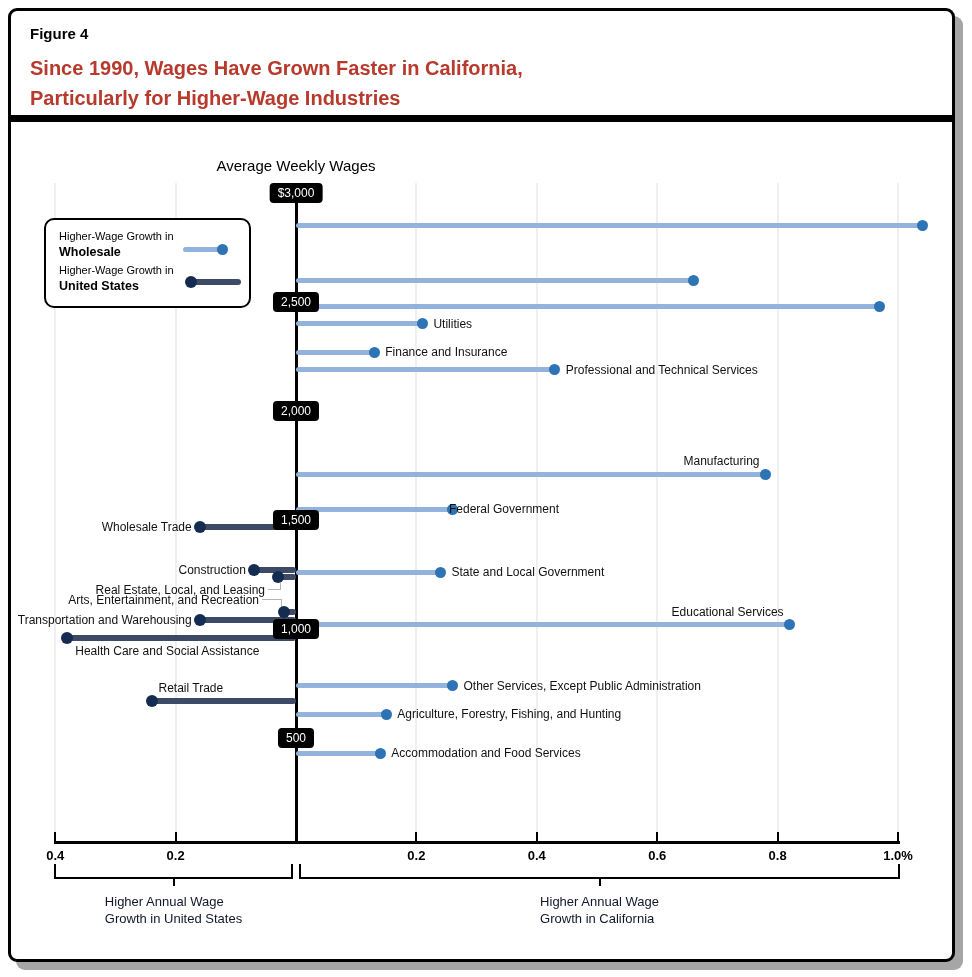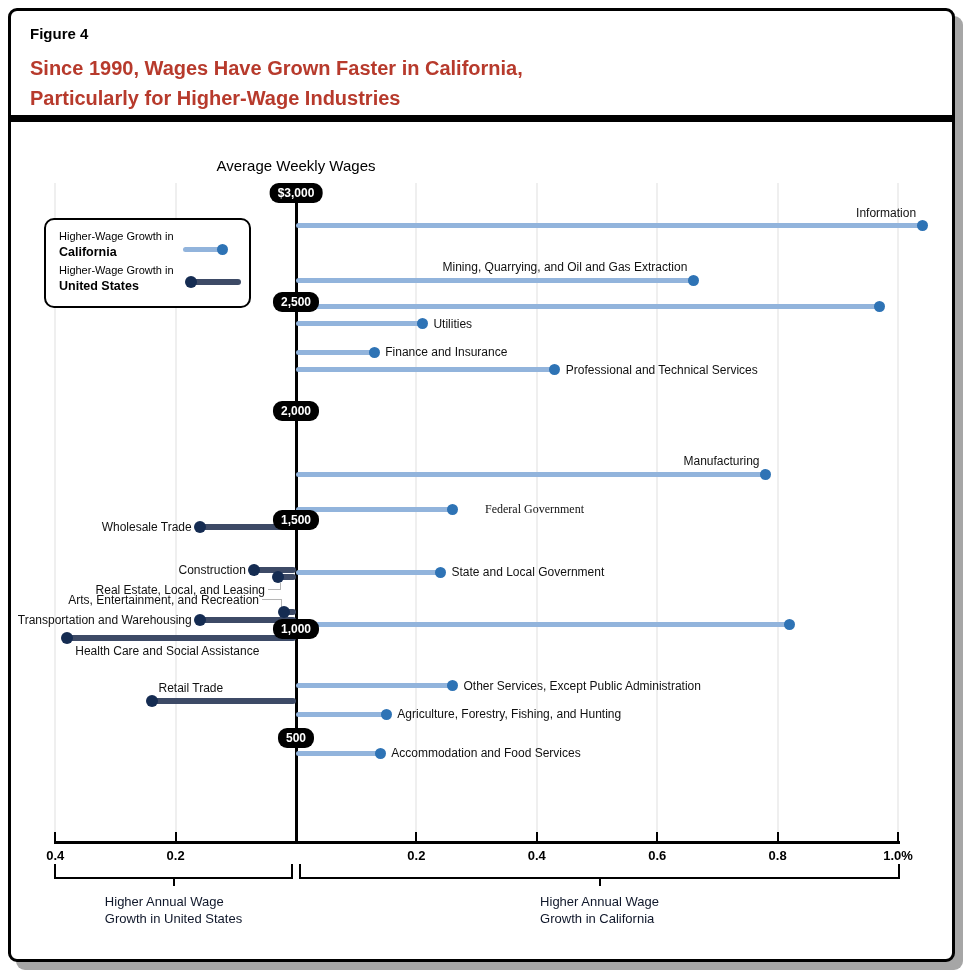--- a/index.html
+++ b/index.html
@@ -8,21 +8,21 @@
   .abs{position:absolute;}
   .fig-label{left:19px;top:14px;font-size:15px;font-weight:bold;color:#000;}
   .fig-title{left:19px;top:42px;font-size:20px;font-weight:bold;color:#B73A2C;line-height:30px;}
   .divider{left:0;top:104px;width:100%;height:7px;background:#000;}
   .axis-title{top:146px;font-size:15px;color:#000;white-space:nowrap;transform:translateX(-50%);text-align:right;}
   .gridline{width:2px;background:#EFEFEF;}
   .vaxis{width:3px;background:#000;}
   .xaxis{height:3px;background:#000;}
   .tick{width:2px;height:9px;background:#000;}
   .tick-label{top:837px;font-size:13px;font-weight:bold;color:#000;transform:translateX(-50%);white-space:nowrap;}
-  .pill{background:#000;color:#fff;font-size:12px;font-weight:bold;padding:3px 8px;border-radius:9px;
+  .pill{background:#000;color:#fff;font-size:12px;font-weight:normal;padding:3px 8px;border-radius:4px;
         transform:translate(-50%,-50%);white-space:nowrap;z-index:6;}
   .bar{border-radius:3px;z-index:3;}
   .dot{border-radius:50%;z-index:4;}
   .ind-label{font-size:12px;color:#111;white-space:nowrap;z-index:5;line-height:14px;}
   .connector{background:#B5B5B5;z-index:2;}
   .bracket{background:#000;}
   .bracket-label{top:882px;font-size:13px;line-height:17px;color:#0f172a;transform:translateX(-50%);
                  text-align:left;white-space:pre-line;}
   .legend{left:33px;top:207px;width:203px;height:86px;border:2.5px solid #000;border-radius:10px;
           background:#fff;z-index:7;}
@@ -38,21 +38,21 @@
     <div>Since 1990, Wages Have Grown Faster in California,</div>
     <div>Particularly for Higher-Wage Industries</div>
   </div>
   <div class="abs divider"></div>
 
   <div class="abs axis-title" style="left:285px;">Average Weekly Wages</div>
 
   <div class="abs legend" id="legend-box">
       <div class="abs " style="left: 13px; top: 8px;">
         <div class="abs l1" style="position: static;">Higher-Wage Growth in</div>
-        <div class="abs l2" style="position: static;">California</div>
+        <div class="abs l2" style="position: static;">Wholesale</div>
       </div>
       <div class="abs bar" style="left: 137px; top: 27px; width: 38px; height: 5px; background: rgb(146, 180, 220);"></div>
       <div class="abs dot" style="left: 171px; top: 24px; width: 11px; height: 11px; background: rgb(46, 115, 181);"></div>
       <div class="abs " style="left: 13px; top: 42px;">
         <div class="abs l1" style="position: static;">Higher-Wage Growth in</div>
         <div class="abs l2" style="position: static;">United States</div>
       </div>
       <div class="abs dot" style="left: 139px; top: 56px; width: 12px; height: 12px; background: rgb(21, 44, 82);"></div>
       <div class="abs bar" style="left: 147px; top: 59px; width: 48px; height: 6px; background: rgb(61, 74, 102);"></div>
     </div>
@@ -76,41 +76,39 @@
       <div class="abs gridline" style="left: 765.6px; top: 172px; height: 658px;"></div>
       <div class="abs tick" style="left: 765.6px; top: 821px;"></div>
       <div class="abs tick-label" style="left: 766.6px;">0.8</div>
       <div class="abs gridline" style="left: 886px; top: 172px; height: 658px;"></div>
       <div class="abs tick" style="left: 886px; top: 821px;"></div>
       <div class="abs tick-label" style="left: 887px;">1.0%</div>
       <div class="abs xaxis" style="left: 43px; top: 830px; width: 846px;"></div>
       <div class="abs vaxis" style="left: 283.5px; top: 178px; height: 652px;"></div>
       <div class="abs bar" style="left: 285px; top: 212.2px; width: 626.08px; height: 5px; background: rgb(146, 180, 220);"></div>
       <div class="abs dot" style="left: 905.58px; top: 209.2px; width: 11px; height: 11px; background: rgb(46, 115, 181);"></div>
-      <div class="abs ind-label" style="left: 475.08px; top: 194.7px; width: 430px; text-align: right;">Information</div>
       <div class="abs bar" style="left: 285px; top: 266.7px; width: 397.32px; height: 5px; background: rgb(146, 180, 220);"></div>
       <div class="abs dot" style="left: 676.82px; top: 263.7px; width: 11px; height: 11px; background: rgb(46, 115, 181);"></div>
-      <div class="abs ind-label" style="left: 246.32px; top: 249.2px; width: 430px; text-align: right;">Mining, Quarrying, and Oil and Gas Extraction</div>
       <div class="abs bar" style="left: 285px; top: 292.86px; width: 583.94px; height: 5px; background: rgb(146, 180, 220);"></div>
       <div class="abs dot" style="left: 863.44px; top: 289.86px; width: 11px; height: 11px; background: rgb(46, 115, 181);"></div>
       <div class="abs bar" style="left: 285px; top: 310.3px; width: 126.42px; height: 5px; background: rgb(146, 180, 220);"></div>
       <div class="abs dot" style="left: 405.92px; top: 307.3px; width: 11px; height: 11px; background: rgb(46, 115, 181);"></div>
       <div class="abs ind-label" style="left: 422.42px; top: 305.8px;">Utilities</div>
       <div class="abs bar" style="left: 285px; top: 338.64px; width: 78.26px; height: 5px; background: rgb(146, 180, 220);"></div>
       <div class="abs dot" style="left: 357.76px; top: 335.64px; width: 11px; height: 11px; background: rgb(46, 115, 181);"></div>
       <div class="abs ind-label" style="left: 374.26px; top: 334.14px;">Finance and Insurance</div>
       <div class="abs bar" style="left: 285px; top: 356.08px; width: 258.86px; height: 5px; background: rgb(146, 180, 220);"></div>
       <div class="abs dot" style="left: 538.36px; top: 353.08px; width: 11px; height: 11px; background: rgb(46, 115, 181);"></div>
       <div class="abs ind-label" style="left: 554.86px; top: 351.58px;">Professional and Technical Services</div>
       <div class="abs bar" style="left: 285px; top: 460.72px; width: 469.56px; height: 5px; background: rgb(146, 180, 220);"></div>
       <div class="abs dot" style="left: 749.06px; top: 457.72px; width: 11px; height: 11px; background: rgb(46, 115, 181);"></div>
       <div class="abs ind-label" style="left: 318.56px; top: 443.22px; width: 430px; text-align: right;">Manufacturing</div>
       <div class="abs bar" style="left: 285px; top: 495.6px; width: 156.52px; height: 5px; background: rgb(146, 180, 220);"></div>
       <div class="abs dot" style="left: 436.02px; top: 492.6px; width: 11px; height: 11px; background: rgb(46, 115, 181);"></div>
-      <div class="abs ind-label" style="left: 474px; top: 491.1px; font-family: Liberation Serif, serif;">Federal Government</div>
+      <div class="abs ind-label" style="left: 438px; top: 491.1px;">Federal Government</div>
       <div class="abs bar" style="left: 188.68px; top: 512.54px; width: 96.32px; height: 6px; background: rgb(61, 74, 102);"></div>
       <div class="abs dot" style="left: 182.68px; top: 509.54px; width: 12px; height: 12px; background: rgb(21, 44, 82);"></div>
       <div class="abs ind-label" style="left: -69.32px; top: 508.54px; width: 250px; text-align: right;">Wholesale Trade</div>
       <div class="abs bar" style="left: 242.86px; top: 556.14px; width: 42.14px; height: 6px; background: rgb(61, 74, 102);"></div>
       <div class="abs dot" style="left: 236.86px; top: 553.14px; width: 12px; height: 12px; background: rgb(21, 44, 82);"></div>
       <div class="abs ind-label" style="left: -15.14px; top: 552.14px; width: 250px; text-align: right;">Construction</div>
       <div class="abs bar" style="left: 285px; top: 558.82px; width: 144.48px; height: 5px; background: rgb(146, 180, 220);"></div>
       <div class="abs dot" style="left: 423.98px; top: 555.82px; width: 11px; height: 11px; background: rgb(46, 115, 181);"></div>
       <div class="abs ind-label" style="left: 440.48px; top: 554.32px;">State and Local Government</div>
       <div class="abs bar" style="left: 266.94px; top: 562.68px; width: 18.06px; height: 6px; background: rgb(61, 74, 102);"></div>
@@ -121,20 +119,21 @@
       <div class="abs bar" style="left: 272.96px; top: 597.56px; width: 12.04px; height: 6px; background: rgb(61, 74, 102);"></div>
       <div class="abs dot" style="left: 266.96px; top: 594.56px; width: 12px; height: 12px; background: rgb(21, 44, 82);"></div>
       <div class="abs ind-label" style="left: -2px; top: 581.56px; width: 250px; text-align: right;">Arts, Entertainment, and Recreation</div>
       <div class="abs connector" style="left: 251px; top: 587.56px; width: 19.96px; height: 1.5px;"></div>
       <div class="abs connector" style="left: 269.96px; top: 587.56px; width: 1.5px; height: 8px;"></div>
       <div class="abs bar" style="left: 188.68px; top: 606.28px; width: 96.32px; height: 6px; background: rgb(61, 74, 102);"></div>
       <div class="abs dot" style="left: 182.68px; top: 603.28px; width: 12px; height: 12px; background: rgb(21, 44, 82);"></div>
       <div class="abs ind-label" style="left: -69.32px; top: 602.28px; width: 250px; text-align: right;">Transportation and Warehousing</div>
       <div class="abs bar" style="left: 285px; top: 611.14px; width: 493.64px; height: 5px; background: rgb(146, 180, 220);"></div>
       <div class="abs dot" style="left: 773.14px; top: 608.14px; width: 11px; height: 11px; background: rgb(46, 115, 181);"></div>
+      <div class="abs ind-label" style="left: 342.64px; top: 593.64px; width: 430px; text-align: right;">Educational Services</div>
       <div class="abs bar" style="left: 56.24px; top: 623.72px; width: 228.76px; height: 6px; background: rgb(61, 74, 102);"></div>
       <div class="abs dot" style="left: 50.24px; top: 620.72px; width: 12px; height: 12px; background: rgb(21, 44, 82);"></div>
       <div class="abs ind-label" style="left: 64.24px; top: 632.72px;">Health Care and Social Assistance</div>
       <div class="abs bar" style="left: 285px; top: 672.18px; width: 156.52px; height: 5px; background: rgb(146, 180, 220);"></div>
       <div class="abs dot" style="left: 436.02px; top: 669.18px; width: 11px; height: 11px; background: rgb(46, 115, 181);"></div>
       <div class="abs ind-label" style="left: 452.52px; top: 667.68px;">Other Services, Except Public Administration</div>
       <div class="abs bar" style="left: 140.52px; top: 686.94px; width: 144.48px; height: 6px; background: rgb(61, 74, 102);"></div>
       <div class="abs dot" style="left: 134.52px; top: 683.94px; width: 12px; height: 12px; background: rgb(21, 44, 82);"></div>
       <div class="abs ind-label" style="left: 147.52px; top: 669.94px;">Retail Trade</div>
       <div class="abs bar" style="left: 285px; top: 700.52px; width: 90.3px; height: 5px; background: rgb(146, 180, 220);"></div>

